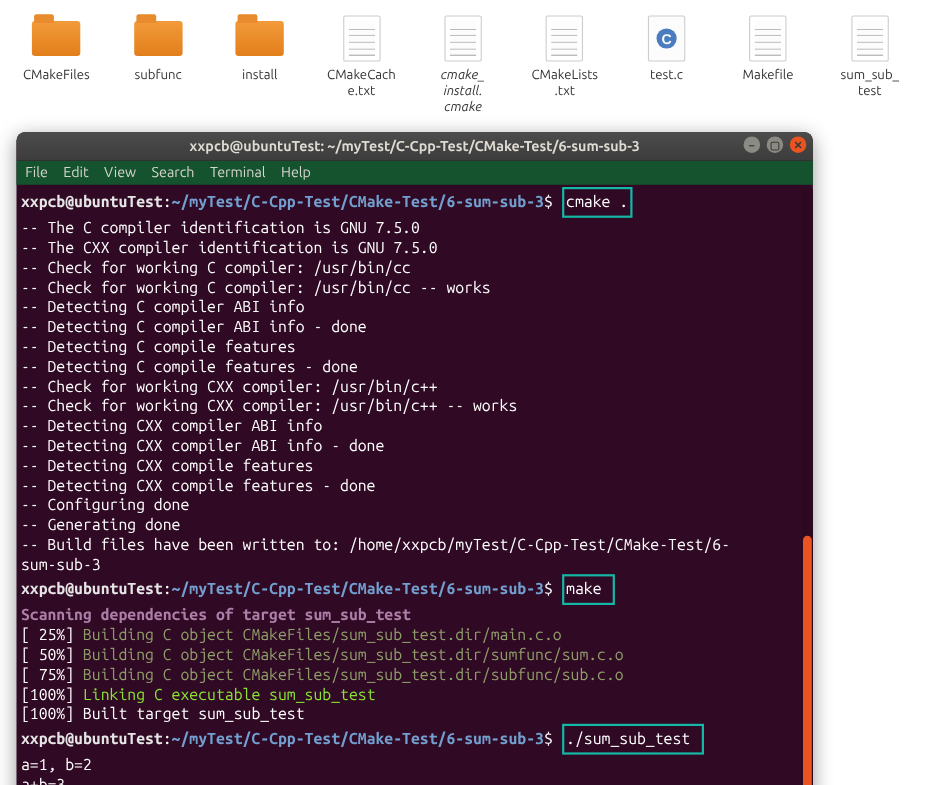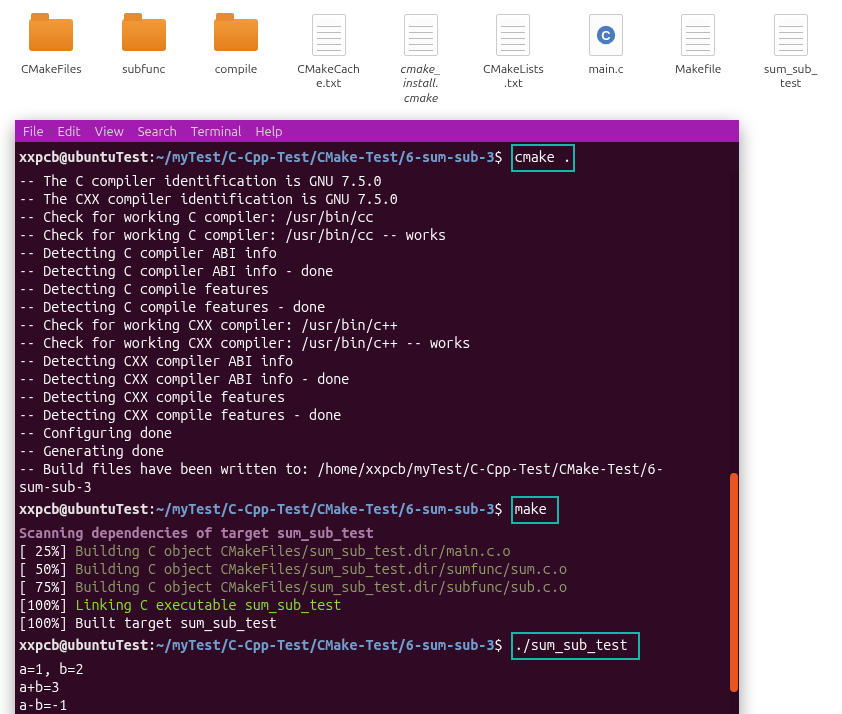--- a/index.html
+++ b/index.html
@@ -80,21 +80,21 @@
     font-family: Ubuntu, sans-serif;
   }
   .win-controls {
     position: absolute; right: 6px; top: 4px; display: flex; gap: 6px;
   }
   .win-btn { width: 15px; height: 15px; border-radius: 50%; display:flex;align-items:center;justify-content:center;font-size:10px;color:#3a3a3a;}
   .win-min { background: #8b8b83; }
   .win-max { background: #8b8b83; }
   .win-close { background: #e95420; }
   .menubar {
-    background: #a21caf;
+    background: #14532d;
     color: #d8d4cf;
     padding: 4px 8px;
     font-size: 13px;
     display: flex;
     gap: 14px;
     font-family: Ubuntu, sans-serif;
   }
   .menubar span { cursor: pointer; }
   .term-body {
     padding: 2px 4px 6px 4px;
@@ -144,21 +144,21 @@
       </div>
       <div class="label" style="white-space: pre-line;">subfunc</div>
     </div>
     <div class="file-item">
       <div class="icon-wrap">
         <div class="folder-icon">
           <div class="tab"></div>
           <div class="body"></div>
         </div>
       </div>
-      <div class="label" style="white-space: pre-line;">compile</div>
+      <div class="label" style="white-space: pre-line;">install</div>
     </div>
     <div class="file-item">
       <div class="icon-wrap">
         <div class="textfile-icon"></div>
       </div>
       <div class="label" style="white-space: pre-line;">CMakeCach
 e.txt</div>
     </div>
     <div class="file-item">
       <div class="icon-wrap">
@@ -177,38 +177,46 @@
     </div>
     <div class="file-item">
       <div class="icon-wrap">
         <div class="cfile-icon">
           <svg viewBox="0 0 24 24">
             <circle cx="12" cy="12" r="10" fill="#4a7cbf"></circle>
             <text x="12" y="17" text-anchor="middle" font-size="14" font-weight="bold" fill="#fff" font-family="sans-serif">C</text>
           </svg>
         </div>
       </div>
-      <div class="label" style="white-space: pre-line;">main.c</div>
+      <div class="label" style="white-space: pre-line;">test.c</div>
     </div>
     <div class="file-item">
       <div class="icon-wrap">
         <div class="textfile-icon"></div>
       </div>
       <div class="label" style="white-space: pre-line;">Makefile</div>
     </div>
     <div class="file-item">
       <div class="icon-wrap">
         <div class="textfile-icon"></div>
       </div>
       <div class="label" style="white-space: pre-line;">sum_sub_
 test</div>
     </div>
   </div>
 
 <div class="terminal-window">
+  <div class="titlebar">
+    <span>xxpcb@ubuntuTest: ~/myTest/C-Cpp-Test/CMake-Test/6-sum-sub-3</span>
+    <div class="win-controls">
+      <div class="win-btn win-min">–</div>
+      <div class="win-btn win-max">▢</div>
+      <div class="win-btn win-close">✕</div>
+    </div>
+  </div>
   <div class="menubar">
       <span>File</span>
       <span>Edit</span>
       <span>View</span>
       <span>Search</span>
       <span>Terminal</span>
       <span>Help</span>
     </div>
   <div class="term-body"><span class="u">xxpcb@ubuntuTest</span><span class="w">:</span><span class="p">~/myTest/C-Cpp-Test/CMake-Test/6-sum-sub-3</span><span class="w">$</span> <span class="box">cmake .</span>
 <span class="w">-- The C compiler identification is GNU 7.5.0</span>

